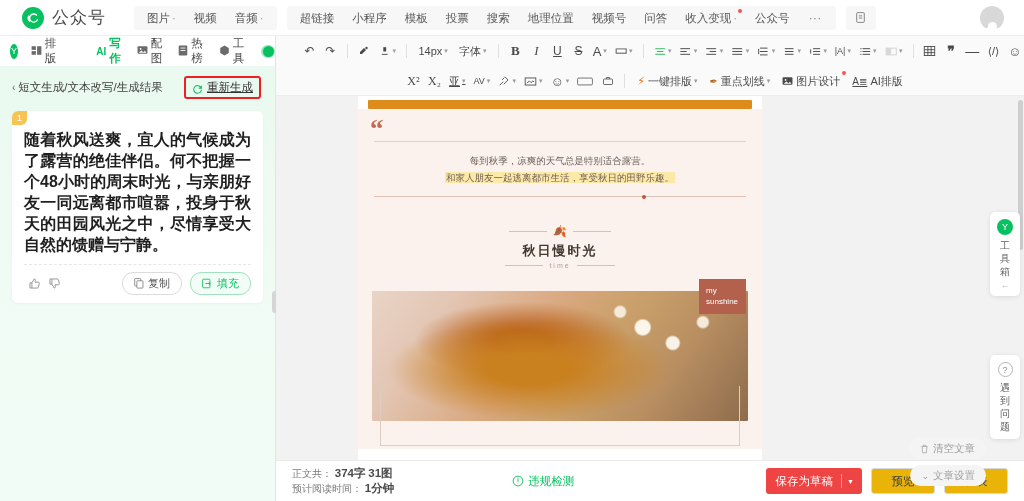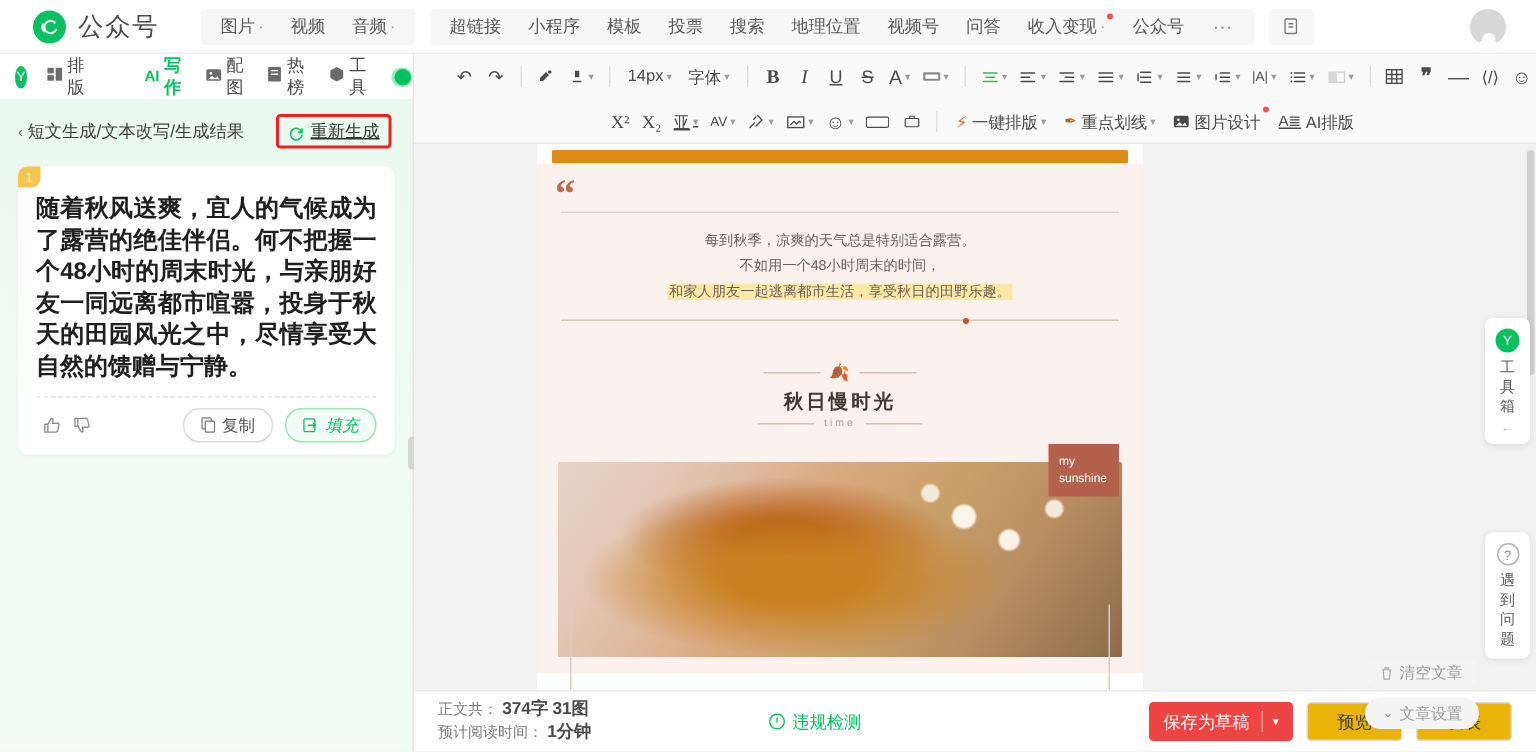--- a/index.html
+++ b/index.html
@@ -151,21 +151,21 @@
   .card-divider { border-top: 1px dashed #e6e6e6; margin: 9px 0 0 0; }
   .card-actions { display: flex; align-items: center; padding-top: 7px; }
   .act-ico { width: 20px; height: 20px; display:flex;align-items:center;justify-content:center; color:#8d8d8d; cursor:pointer; font-size:12px; }
   .act-right { margin-left: auto; display: flex; gap: 8px; }
   .pill {
     display: flex; align-items: center; gap: 4px;
     border: 1px solid #dcdcdc; border-radius: 11px;
     font-size: 11px; color: #555; padding: 3px 11px; cursor: pointer;
     background: #fff;
   }
-  .pill.green { border-color: #9fe3bd; color: #07c160; background: #f2fdf7; font-style: italic; }
+  .pill.green { border-color: #9fe3bd; color: #07c160; background: #f2fdf7; }
 
   .side-handle {
     position: absolute; right: -3px; top: 255px; width: 6px; height: 22px;
     background: #d6d6d6; border-radius: 3px; cursor: col-resize;
   }
 
   
   .canvas {
     position: absolute; left: 276px; top: 96px; width: 748px; height: 364px;
     background: #f2f2f2; overflow: hidden;
@@ -603,21 +603,20 @@
 </div>
 
 <div class="canvas">
   <div class="page">
     <div class="art-top-bar"></div>
     <div class="art-body">
       <div class="quote-mark">“</div>
       <div class="quote-rule"></div>
       <div class="quote-text">
         <div>每到秋季，凉爽的天气总是特别适合露营。</div>
-        <div>不如用一个48小时周末的时间，</div>
         <div><span class="hl">和家人朋友一起逃离都市生活，享受秋日的田野乐趣。</span></div>
       </div>
       <div class="quote-rule2"></div>
 
       <div class="section-title">
         <div class="st-line">
           <div class="st-dash"></div>
           <div class="leaf">🍂</div>
           <div class="st-dash"></div>
         </div>

